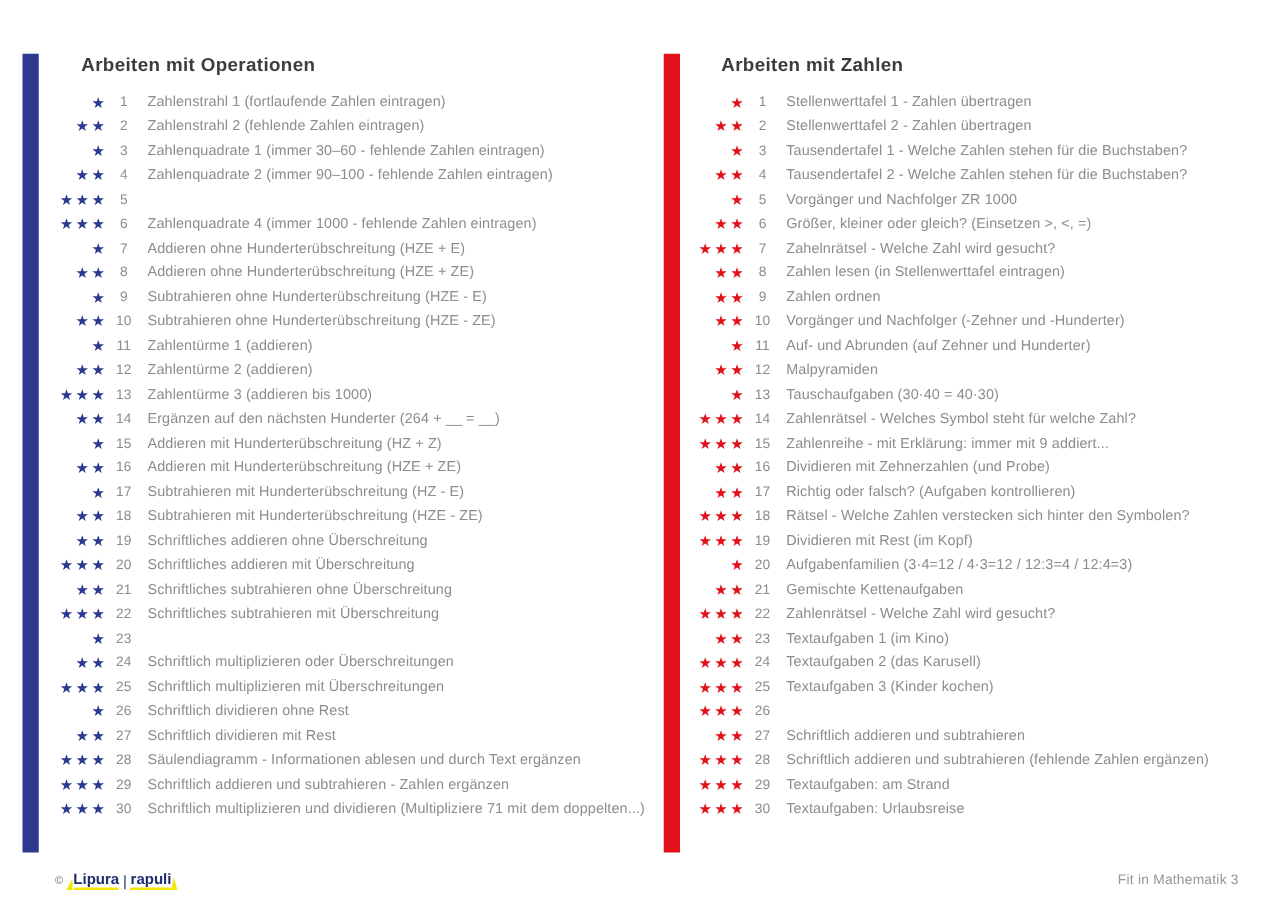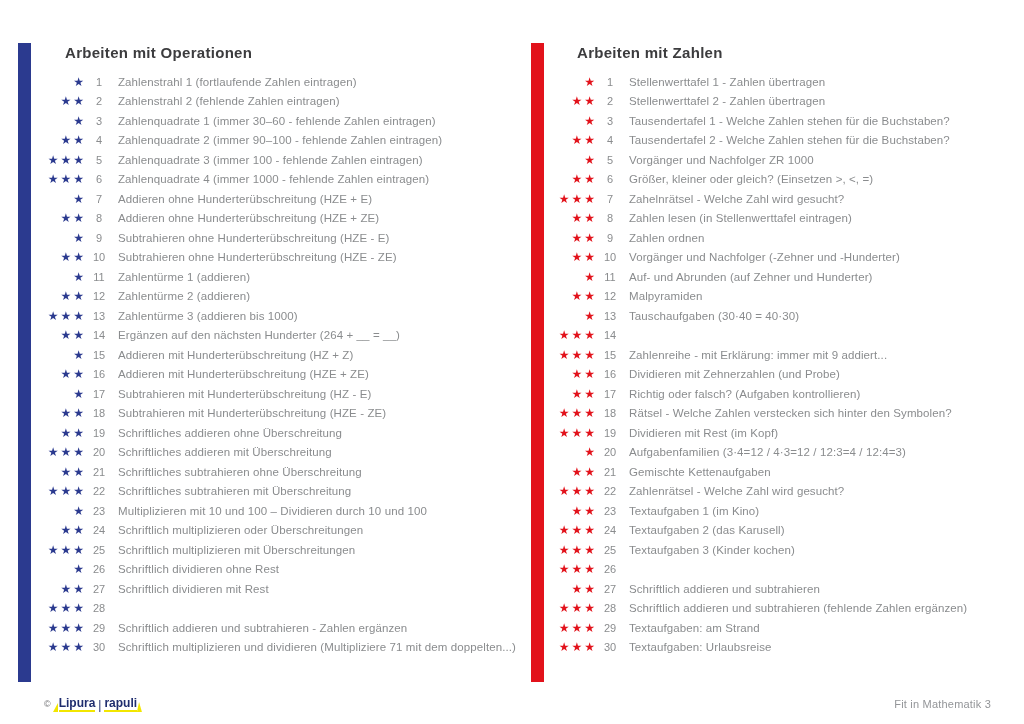--- a/index.html
+++ b/index.html
@@ -133,21 +133,20 @@
         <span class="label">Zahlenquadrate 1 (immer 30–60 - fehlende Zahlen eintragen)</span>
       </div>
       <div class="row">
         <span class="stars" style="color: rgb(43, 58, 143);">★★</span>
         <span class="num">4</span>
         <span class="label">Zahlenquadrate 2 (immer 90–100 - fehlende Zahlen eintragen)</span>
       </div>
       <div class="row">
         <span class="stars" style="color: rgb(43, 58, 143);">★★★</span>
         <span class="num">5</span>
-        <span class="label">Zahlenquadrate 3 (immer 100 - fehlende Zahlen eintragen)</span>
       </div>
       <div class="row">
         <span class="stars" style="color: rgb(43, 58, 143);">★★★</span>
         <span class="num">6</span>
         <span class="label">Zahlenquadrate 4 (immer 1000 - fehlende Zahlen eintragen)</span>
       </div>
       <div class="row">
         <span class="stars" style="color: rgb(43, 58, 143);">★</span>
         <span class="num">7</span>
         <span class="label">Addieren ohne Hunderterübschreitung (HZE + E)</span>
@@ -223,21 +222,20 @@
         <span class="label">Schriftliches subtrahieren ohne Überschreitung</span>
       </div>
       <div class="row">
         <span class="stars" style="color: rgb(43, 58, 143);">★★★</span>
         <span class="num">22</span>
         <span class="label">Schriftliches subtrahieren mit Überschreitung</span>
       </div>
       <div class="row">
         <span class="stars" style="color: rgb(43, 58, 143);">★</span>
         <span class="num">23</span>
-        <span class="label">Multiplizieren mit 10 und 100 – Dividieren durch 10 und 100</span>
       </div>
       <div class="row">
         <span class="stars" style="color: rgb(43, 58, 143);">★★</span>
         <span class="num">24</span>
         <span class="label">Schriftlich multiplizieren oder Überschreitungen</span>
       </div>
       <div class="row">
         <span class="stars" style="color: rgb(43, 58, 143);">★★★</span>
         <span class="num">25</span>
         <span class="label">Schriftlich multiplizieren mit Überschreitungen</span>
@@ -248,20 +246,21 @@
         <span class="label">Schriftlich dividieren ohne Rest</span>
       </div>
       <div class="row">
         <span class="stars" style="color: rgb(43, 58, 143);">★★</span>
         <span class="num">27</span>
         <span class="label">Schriftlich dividieren mit Rest</span>
       </div>
       <div class="row">
         <span class="stars" style="color: rgb(43, 58, 143);">★★★</span>
         <span class="num">28</span>
+        <span class="label">Säulendiagramm - Informationen ablesen und durch Text ergänzen</span>
       </div>
       <div class="row">
         <span class="stars" style="color: rgb(43, 58, 143);">★★★</span>
         <span class="num">29</span>
         <span class="label">Schriftlich addieren und subtrahieren - Zahlen ergänzen</span>
       </div>
       <div class="row">
         <span class="stars" style="color: rgb(43, 58, 143);">★★★</span>
         <span class="num">30</span>
         <span class="label">Schriftlich multiplizieren und dividieren (Multipliziere 71 mit dem doppelten...)</span>
@@ -332,20 +331,21 @@
         <span class="label">Malpyramiden</span>
       </div>
       <div class="row">
         <span class="stars" style="color: rgb(226, 18, 27);">★</span>
         <span class="num">13</span>
         <span class="label">Tauschaufgaben (30·40 = 40·30)</span>
       </div>
       <div class="row">
         <span class="stars" style="color: rgb(226, 18, 27);">★★★</span>
         <span class="num">14</span>
+        <span class="label">Zahlenrätsel - Welches Symbol steht für welche Zahl?</span>
       </div>
       <div class="row">
         <span class="stars" style="color: rgb(226, 18, 27);">★★★</span>
         <span class="num">15</span>
         <span class="label">Zahlenreihe - mit Erklärung: immer mit 9 addiert...</span>
       </div>
       <div class="row">
         <span class="stars" style="color: rgb(226, 18, 27);">★★</span>
         <span class="num">16</span>
         <span class="label">Dividieren mit Zehnerzahlen (und Probe)</span>

